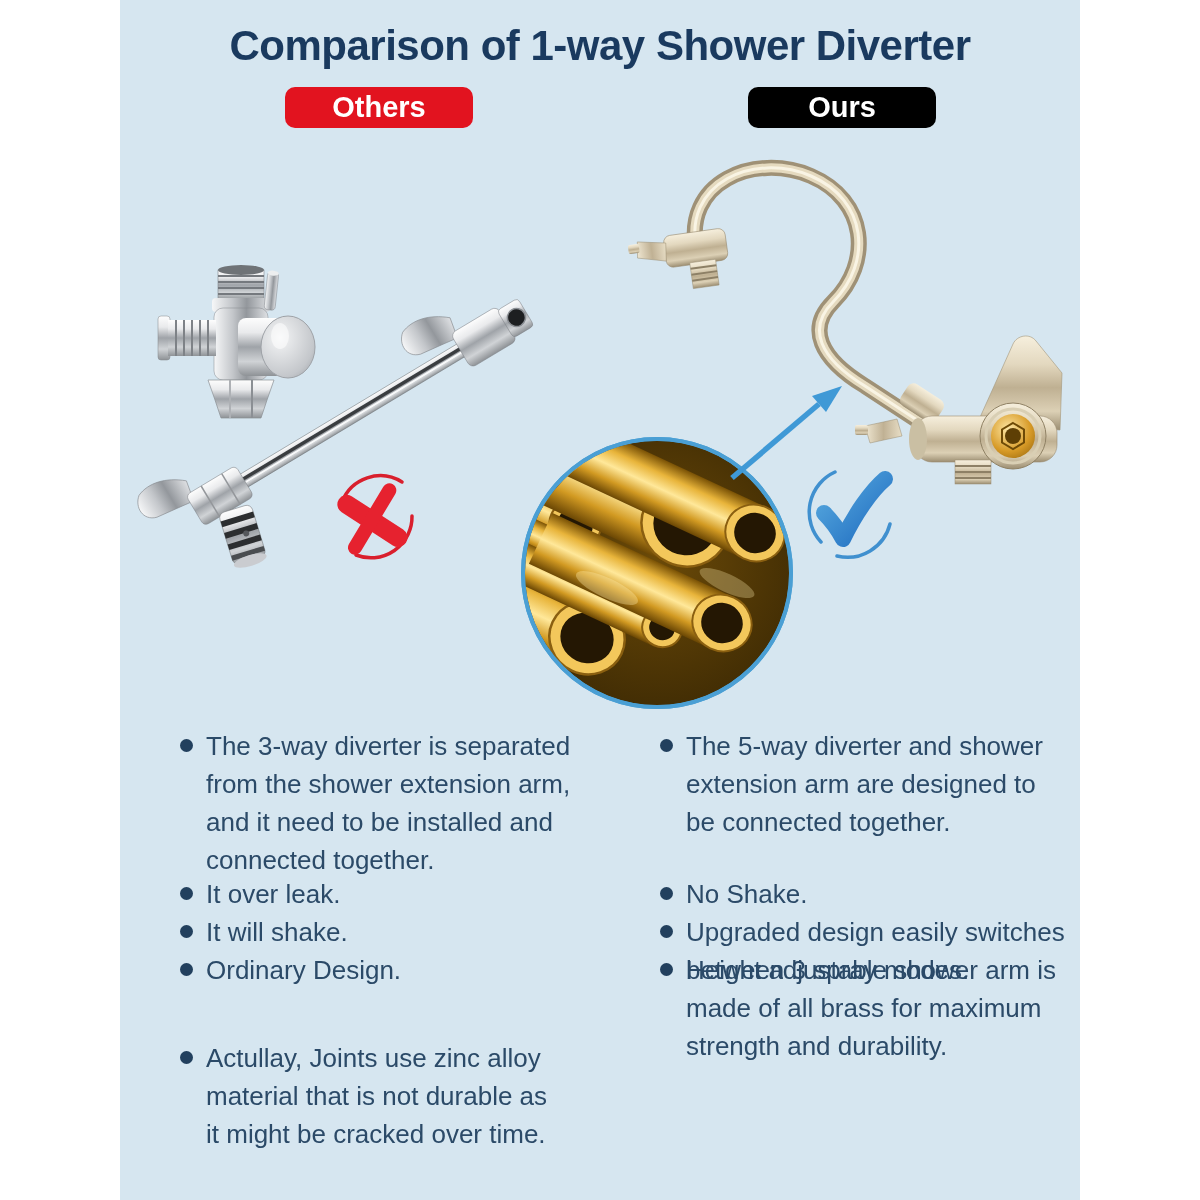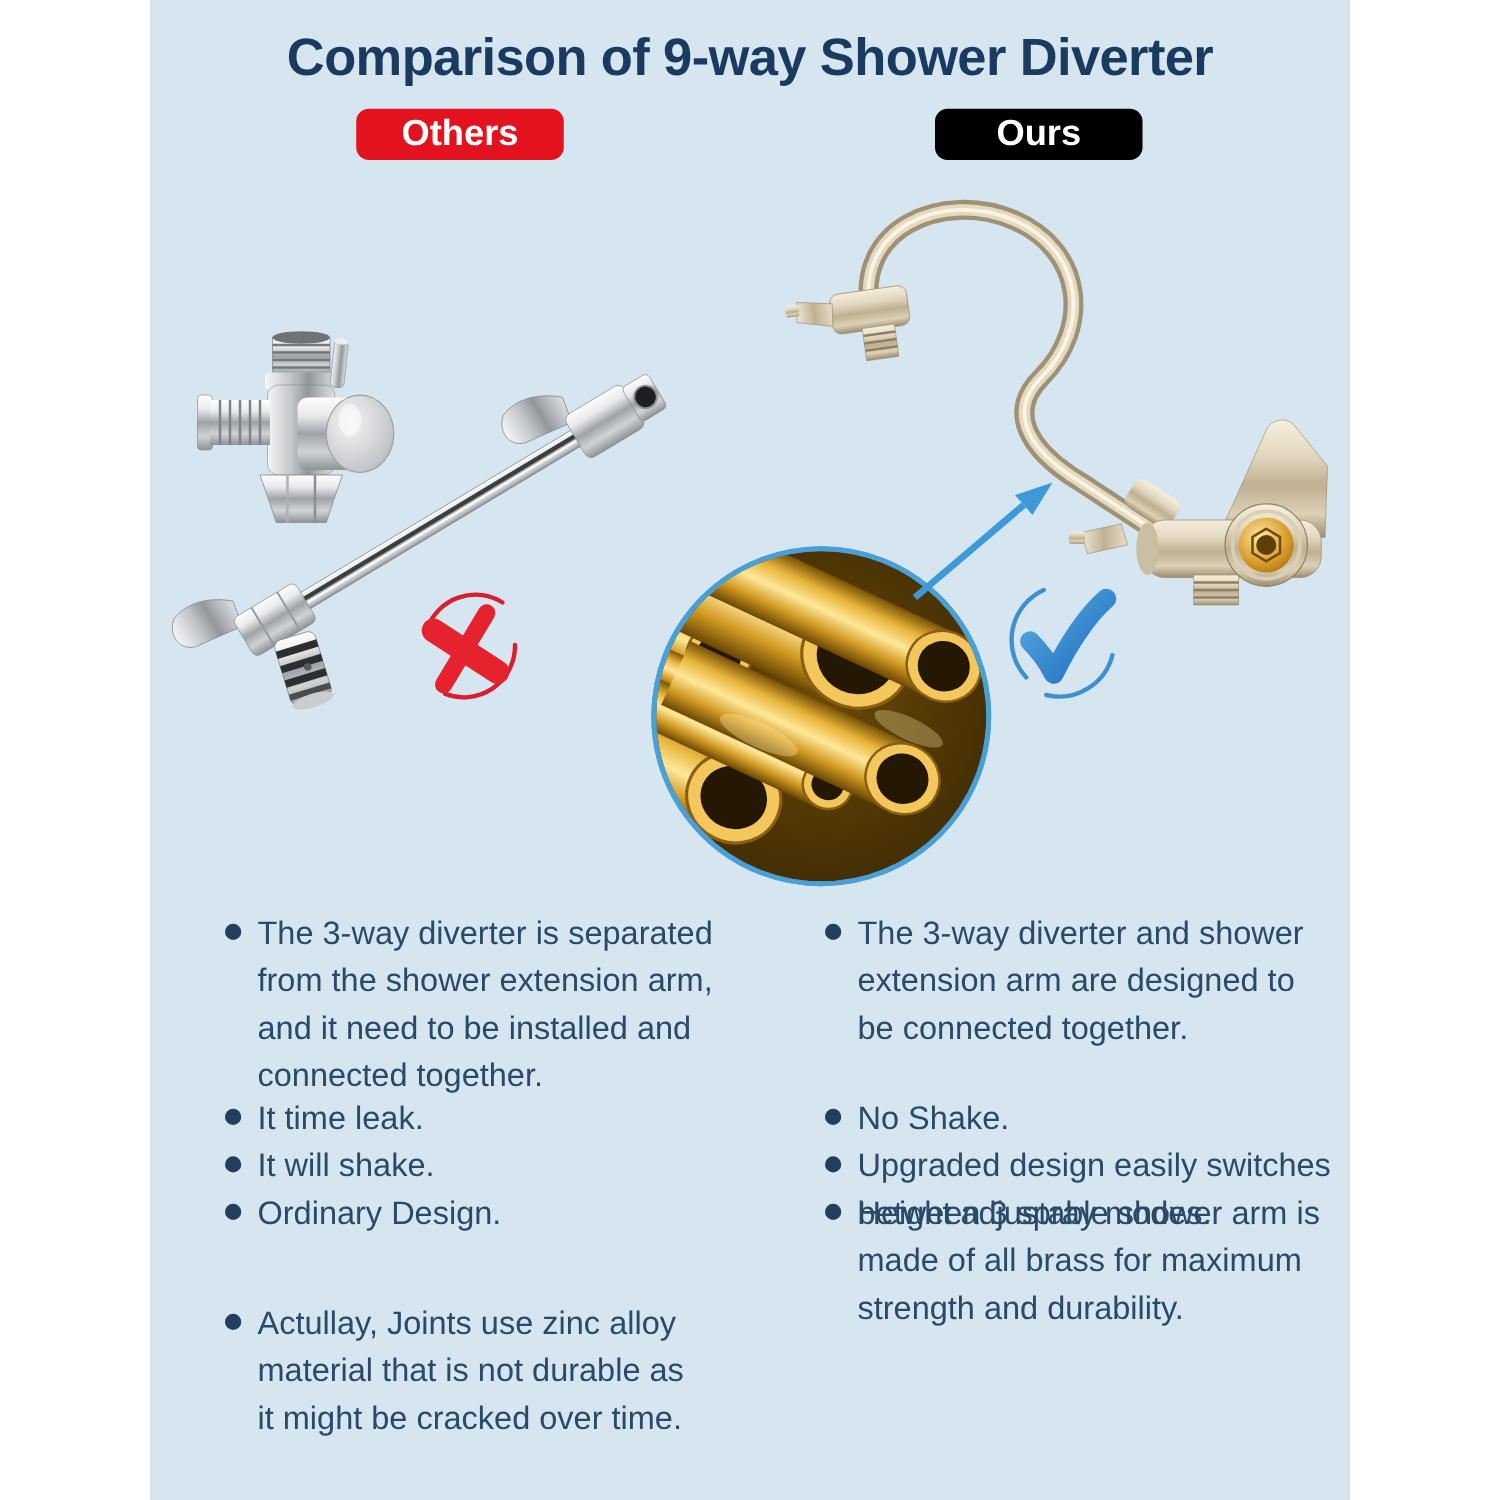--- a/index.html
+++ b/index.html
@@ -1,41 +1,41 @@
 <!DOCTYPE html>
 <html><head>
 <meta charset="utf-8">
 <style>
   html,body{margin:0;padding:0;background:#ffffff;}
   #stage{position:relative;width:1200px;height:1200px;margin:0 auto;overflow:hidden;
          font-family:"Liberation Sans","DejaVu Sans",sans-serif;background:#ffffff;}
   .canvas{position:absolute;left:120px;top:0;width:960px;height:1200px;background:#d6e6f0;}
   .title{position:absolute;left:120px;top:22px;width:960px;text-align:center;
          font-size:42px;font-weight:700;color:#1a3a5f;letter-spacing:-0.5px;}
-  .badge{position:absolute;top:87px;width:166px;height:41px;border-radius:10px;
+  .badge{position:absolute;top:87px;width:188px;height:41px;border-radius:10px;
          display:flex;align-items:center;justify-content:center;
          color:#ffffff;font-size:29px;font-weight:700;}
   .badge-others{left:285px;background:#e2131f;}
   .badge-ours{left:748px;background:#000000;}
   .img-abs{position:absolute;}
   .center-circle{position:absolute;left:517px;top:433px;width:280px;height:280px;}
   .points-grid{position:absolute;left:180px;top:727px;width:912px;
                display:grid;grid-template-columns:422px 432px;column-gap:58px;
                grid-template-rows:148px 38px 38px 88px auto;grid-auto-flow:column;}
   .point{display:flex;align-items:flex-start;}
   .dot{flex:0 0 13px;width:13px;height:13px;border-radius:50%;background:#22405e;margin:12px 13px 0 0;}
   .point p{margin:0;font-size:26px;line-height:38px;color:#2b4a68;white-space:pre-line;}
 </style>
 </head>
 <body>
 
 <div id="stage">
   <div class="canvas"></div>
 
-  <div class="title">Comparison of 9-way Shower Diverter</div>
+  <div class="title">Comparison of 1-way Shower Diverter</div>
 
   <div class="badge badge-others">
     <span>Others</span>
   </div>
   <div class="badge badge-ours">
     <span>Ours</span>
   </div>
 
   <svg class="img-abs" style="left:130px;top:230px" width="440" height="340" viewBox="0 0 440 340" role="img">
     <defs>
@@ -267,39 +267,39 @@
   <div class="points-grid">
     <div class="point">
         <span class="dot"></span>
         <p>The 3-way diverter is separated
 from the shower extension arm,
 and it need to be installed and
 connected together.</p>
       </div>
     <div class="point">
         <span class="dot"></span>
-        <p>It time leak.</p>
+        <p>It over leak.</p>
       </div>
     <div class="point">
         <span class="dot"></span>
         <p>It will shake.</p>
       </div>
     <div class="point">
         <span class="dot"></span>
         <p>Ordinary Design.</p>
       </div>
     <div class="point">
         <span class="dot"></span>
         <p>Actullay, Joints use zinc alloy
 material that is not durable as
 it might be cracked over time.</p>
       </div>
     <div class="point">
         <span class="dot"></span>
-        <p>The 3-way diverter and shower
+        <p>The 5-way diverter and shower
 extension arm are designed to
 be connected together.</p>
       </div>
     <div class="point">
         <span class="dot"></span>
         <p>No Shake.</p>
       </div>
     <div class="point">
         <span class="dot"></span>
         <p>Upgraded design easily switches

